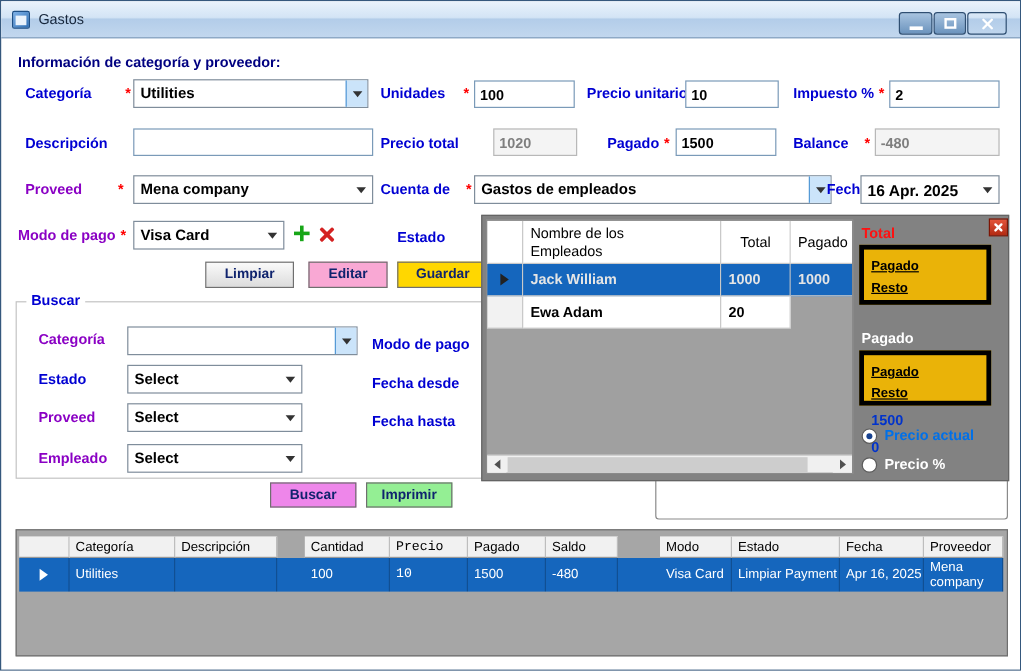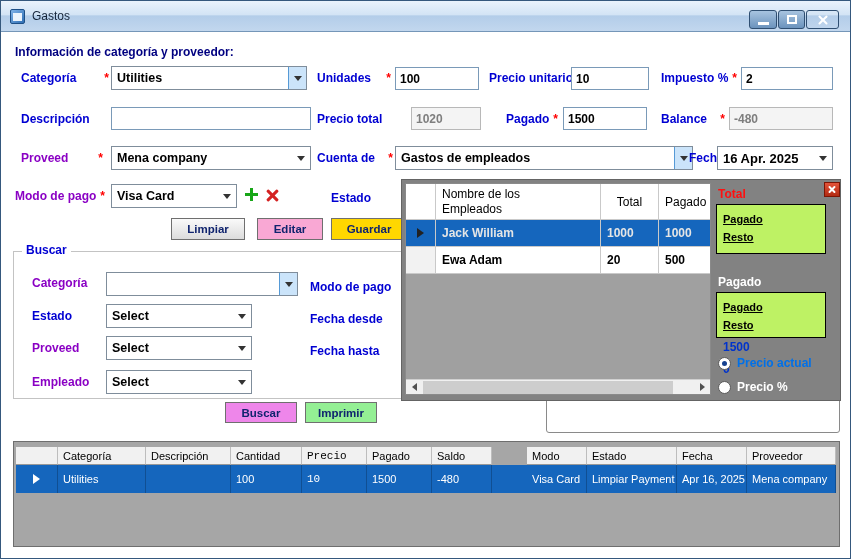--- a/index.html
+++ b/index.html
@@ -104,21 +104,21 @@
                display:flex; align-items:center; position:relative; }
   .sbb { width:16px; height:15px; display:flex; align-items:center; justify-content:center; background:#f0f0f0; }
   .sbb.right { position:absolute; right:0; }
   .tri-l { width:0;height:0;border-top:4px solid transparent;border-bottom:4px solid transparent;border-right:5px solid #505050; }
   .tri-r { width:0;height:0;border-top:4px solid transparent;border-bottom:4px solid transparent;border-left:5px solid #505050; }
   .sb-thumb { position:absolute; left:17px; width:250px; top:1px; height:13px; background:#cdcdcd; }
 
   .side-title { position:absolute; font-size:12px; font-weight:bold; }
   .side-title.red { color:#ff1010; }
   .side-title.white { color:#ffffff; }
-  .side-box { position:absolute; width:110px; background:#bef264; border:1px solid #000000; padding:4px 0 0 6px; }
+  .side-box { position:absolute; width:110px; background:#eab308; border:4px solid #000000; padding:4px 0 0 6px; }
   .sbx-h span { display:inline-block; width:55px; font-size:11px; font-weight:bold; color:#000;
                 text-decoration:underline; }
   .sbx-v span { display:inline-block; width:55px; font-size:12px; font-weight:bold; color:#0033cc; margin-top:7px; }
   .radio-row { position:absolute; display:flex; align-items:center; }
   .rb { width:13px; height:13px; border-radius:50%; background:#fff; border:1px solid #5a5a5a;
         position:relative; flex:none; }
   .rb.sel::after { content:""; position:absolute; left:3px; top:3px; width:5px; height:5px;
         border-radius:50%; background:#16418f; }
   .rb-label { margin-left:6px; font-size:12px; font-weight:bold; }
   .rb-label.blue { color:#0070e8; } .rb-label.white { color:#ffffff; }
@@ -129,21 +129,21 @@
   
   .bgrid { position:absolute; left:12px; top:440px; width:827px; height:106px;
            background:#a6a6a6; border:1px solid #6e6e6e; }
   .bg-header { position:absolute; left:2px; top:5px; right:3px; height:18px; display:flex; }
   .bg-row { position:absolute; left:2px; top:23px; right:3px; height:28px; display:flex; background:#1566bd; }
   .bgc { overflow:hidden; display:flex; align-items:center; padding-left:5px; }
   .bg-header .bgc { background:#f1f1f1; border-right:1px solid #bdbdbd; border-bottom:1px solid #989898;
                     font-size:11px; color:#000; }
   .bg-row .bgc { font-size:11px; color:#fff; border-right:1px solid rgba(0,0,0,0.22); }
   .bgsel { width:42px; flex:none; justify-content:center; padding-left:0 !important; }
-  .c0{width:88px;flex:none;} .c1{width:85px;flex:none;} .c2{width:71px;flex:none;}
+  .c0{width:88px;flex:none;} .c1{width:85px;flex:none;} .c2{width:71px;flex:none;margin-left:23px;}
   .c3{width:65px;flex:none;font-family:Liberation Mono, monospace;} .c4{width:65px;flex:none;} .c5{width:60px;flex:none;}
   .c6{width:60px;flex:none;margin-left:35px;} .c7{width:90px;flex:none;} .c8{width:70px;flex:none;}
   .c9{flex:1;}
   .tri-right { width:0; height:0; border-top:5px solid transparent; border-bottom:5px solid transparent; }
   .tri-right.white { border-left:7px solid #fff; }
   .tri-right.black { border-left:7px solid #222; }
 </style>
 </head>
 <body>
 
@@ -333,21 +333,20 @@
             <i class="tri-right black"></i>
           </div>
         <div class="pgc pgc0">Jack William</div>
         <div class="pgc pgc1">1000</div>
         <div class="pgc pgc2">1000</div>
       </div>
       <div class="pg-row">
         <div class="pgc pgsel"></div>
         <div class="pgc pgc0">Ewa Adam</div>
         <div class="pgc pgc1">20</div>
-        <div class="pgc pgc2">500</div>
       </div>
       <div class="pg-empty"></div>
       <div class="pg-scroll">
         <div class="sbb">
             <i class="tri-l"></i>
           </div>
         <div class="sb-thumb"></div>
         <div class="sbb right">
             <i class="tri-r"></i>
           </div>

